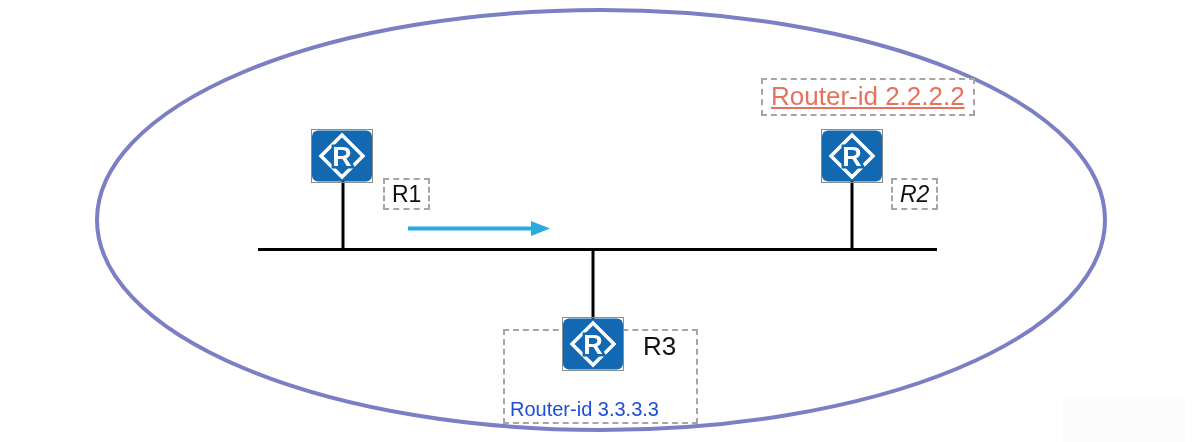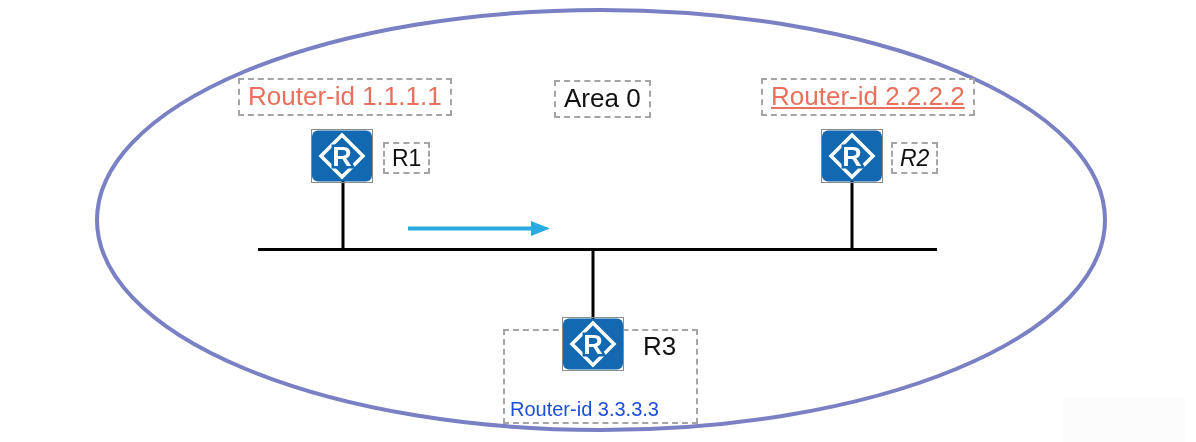--- a/index.html
+++ b/index.html
@@ -15,21 +15,21 @@
     position:absolute;
     border:2px dashed #A5A5A5;
     background:#ffffff;
     padding:2px 8px;
     font-size:26px;
     line-height:1.15;
     color:#111111;
     white-space:nowrap;
     pointer-events:auto;
   }
-  .tag.small{font-size:23px;padding:1px 7px;}
+  .tag.small{font-size:23px;padding:1px 7px;margin-top:36px;}
   .salmon{color:#E8705C;}
   .cyan{color:#29ABE2;}
   .tag-rid1{left:238px;top:78px;}
   .tag-area{left:554px;top:80px;}
   .tag-rid2{left:761px;top:78px;text-decoration:underline;}
   .tag-r1{left:383px;top:142px;}
   .tag-r2{left:891px;top:142px;font-style:italic;}
   .tag-msg{left:406px;top:192px;}
   .r3box{
     position:absolute;left:503px;top:329px;width:191px;height:91px;
@@ -64,23 +64,21 @@
     <line x1="852" y1="181" x2="852" y2="249" stroke="#000000" stroke-width="3"></line>
     <line x1="593" y1="250" x2="593" y2="319" stroke="#000000" stroke-width="3"></line>
     <g>
       <line x1="408" y1="228.5" x2="532" y2="228.5" stroke="#29ABE2" stroke-width="4"></line>
       <polygon points="531,221 550,228.5 531,236" fill="#29ABE2"></polygon>
     </g>
   </svg>
 
   <div class="faint-rect"></div>
 
-  <div class="tag salmon tag-rid1">Router-id 1.1.1.1</div>
 
-  <div class="tag tag-area">Area 0</div>
 
   <div class="tag salmon tag-rid2">Router-id 2.2.2.2</div>
 
   <div class="tag small tag-r1">R1</div>
 
   <div class="tag small tag-r2">R2</div>
 
 
   <div class="r3box">
     <div class="rid">Router-id 3.3.3.3</div>

